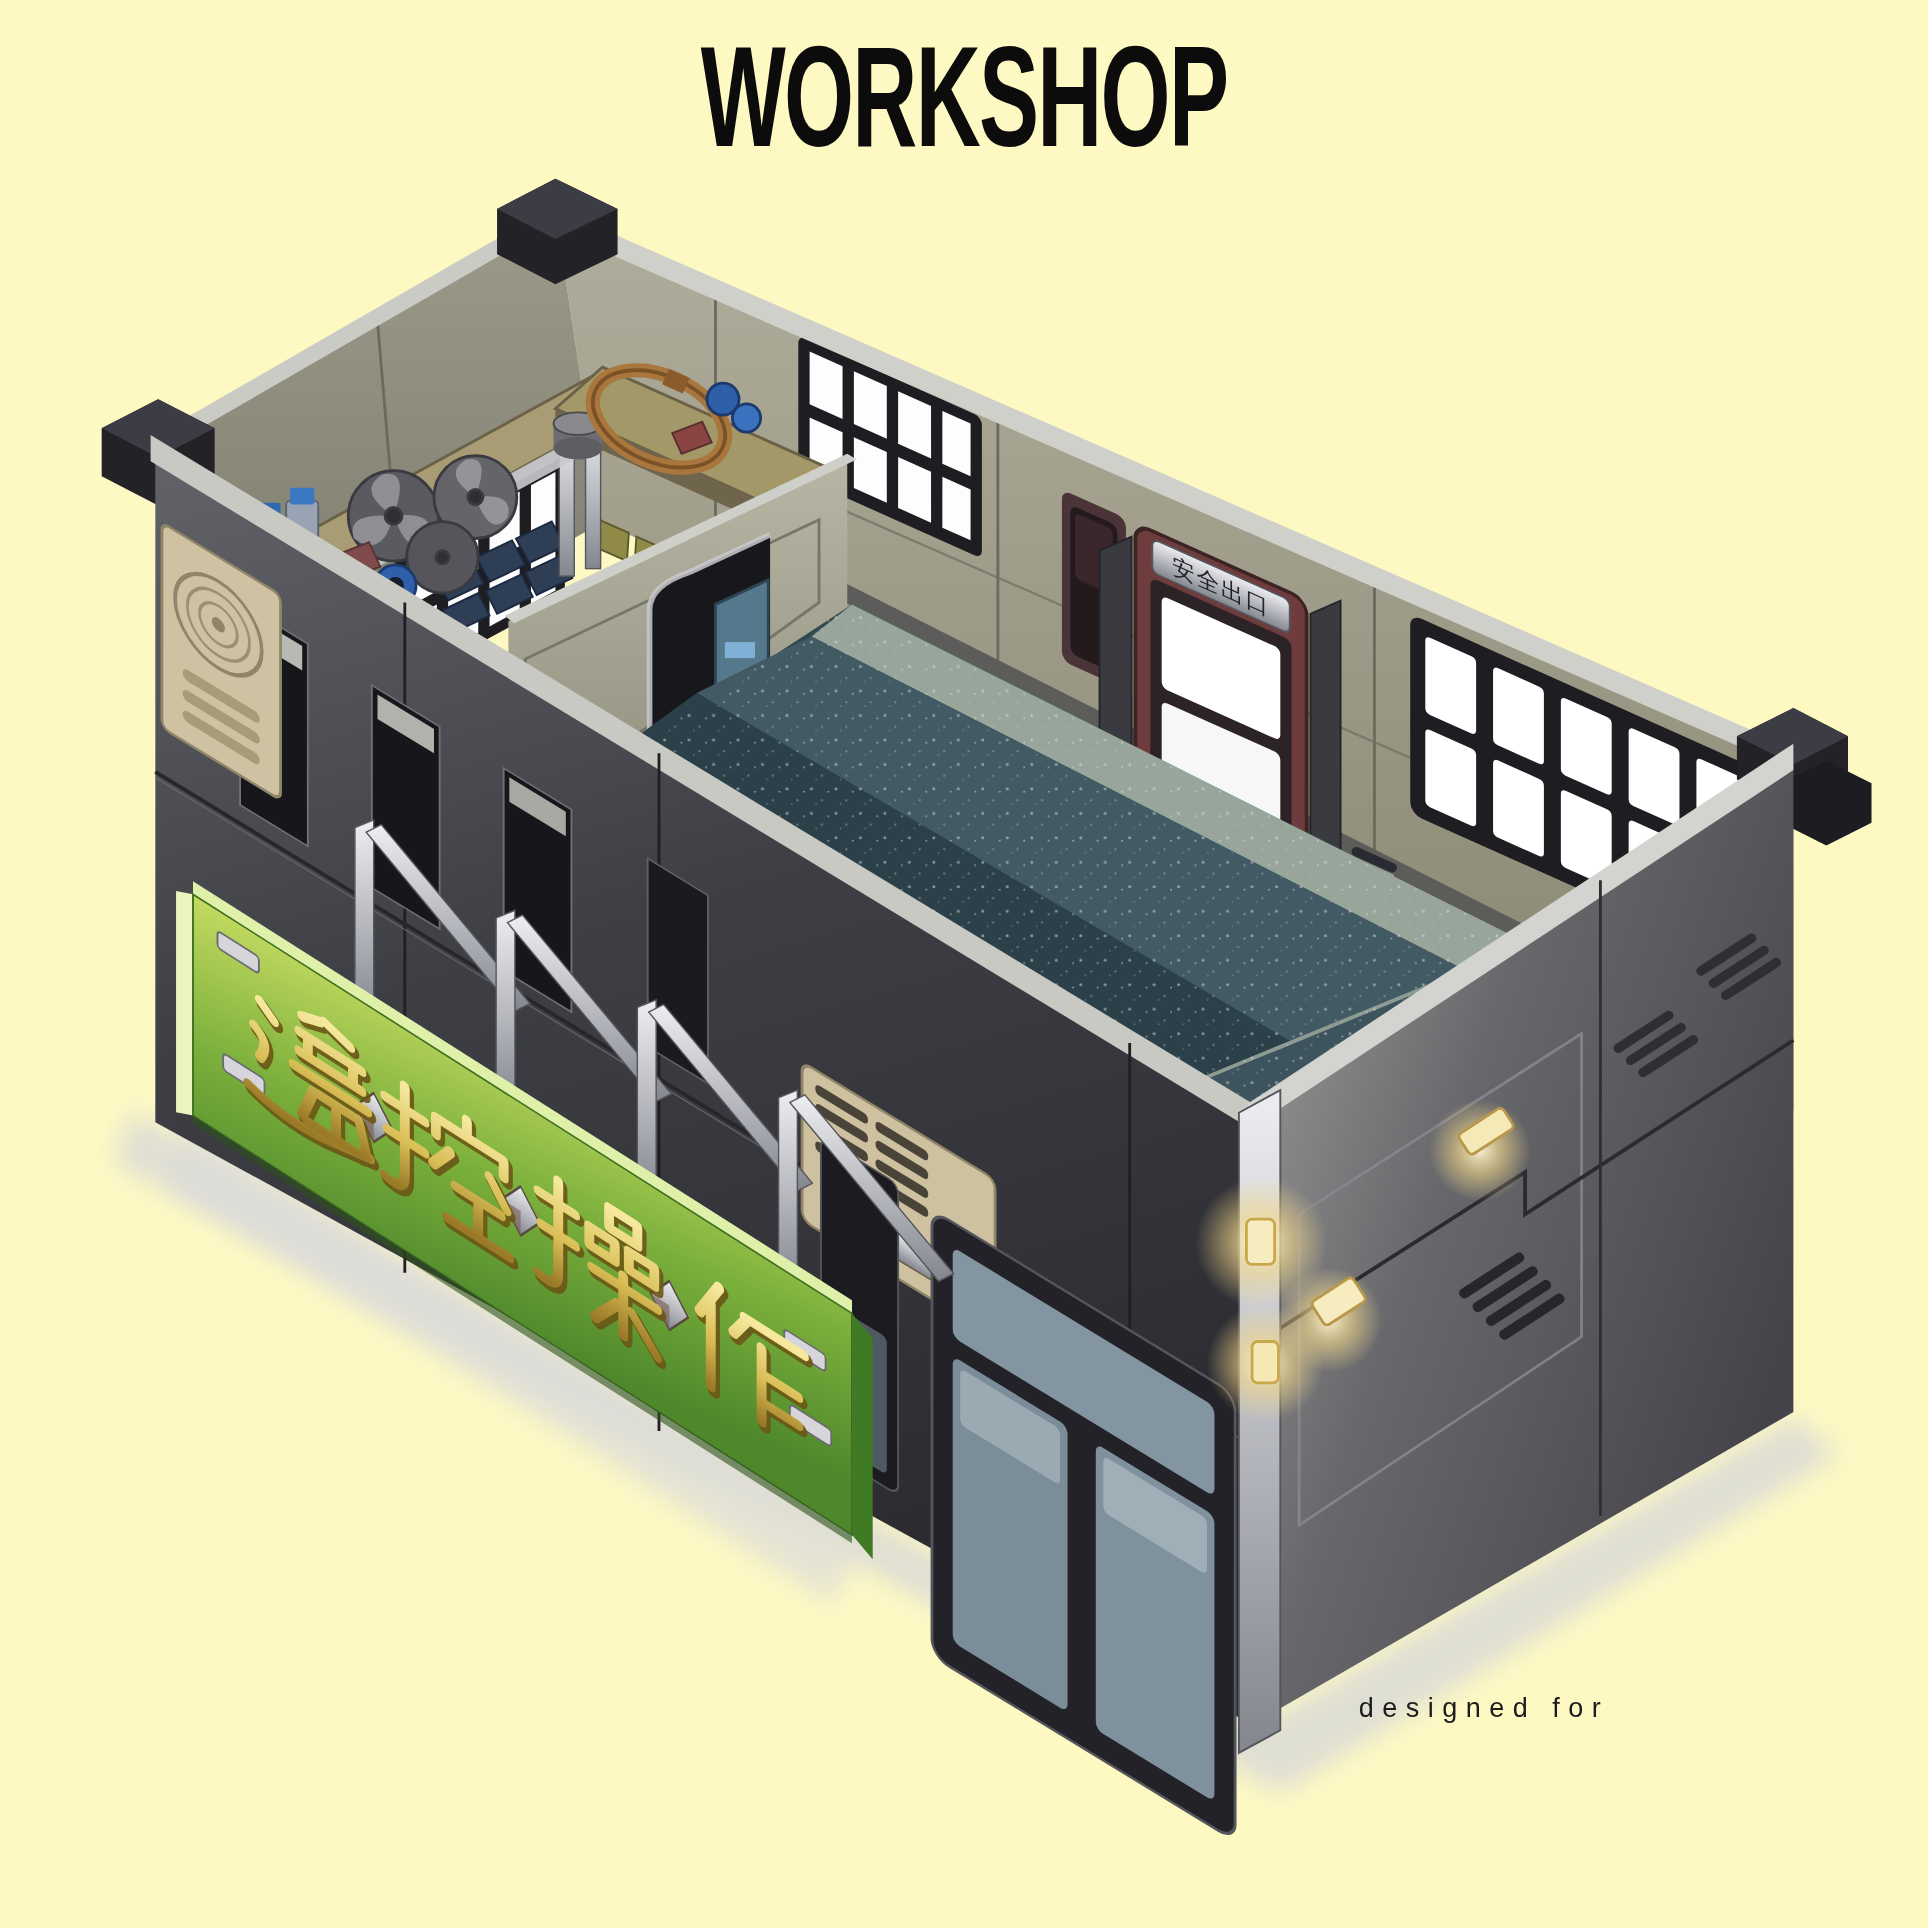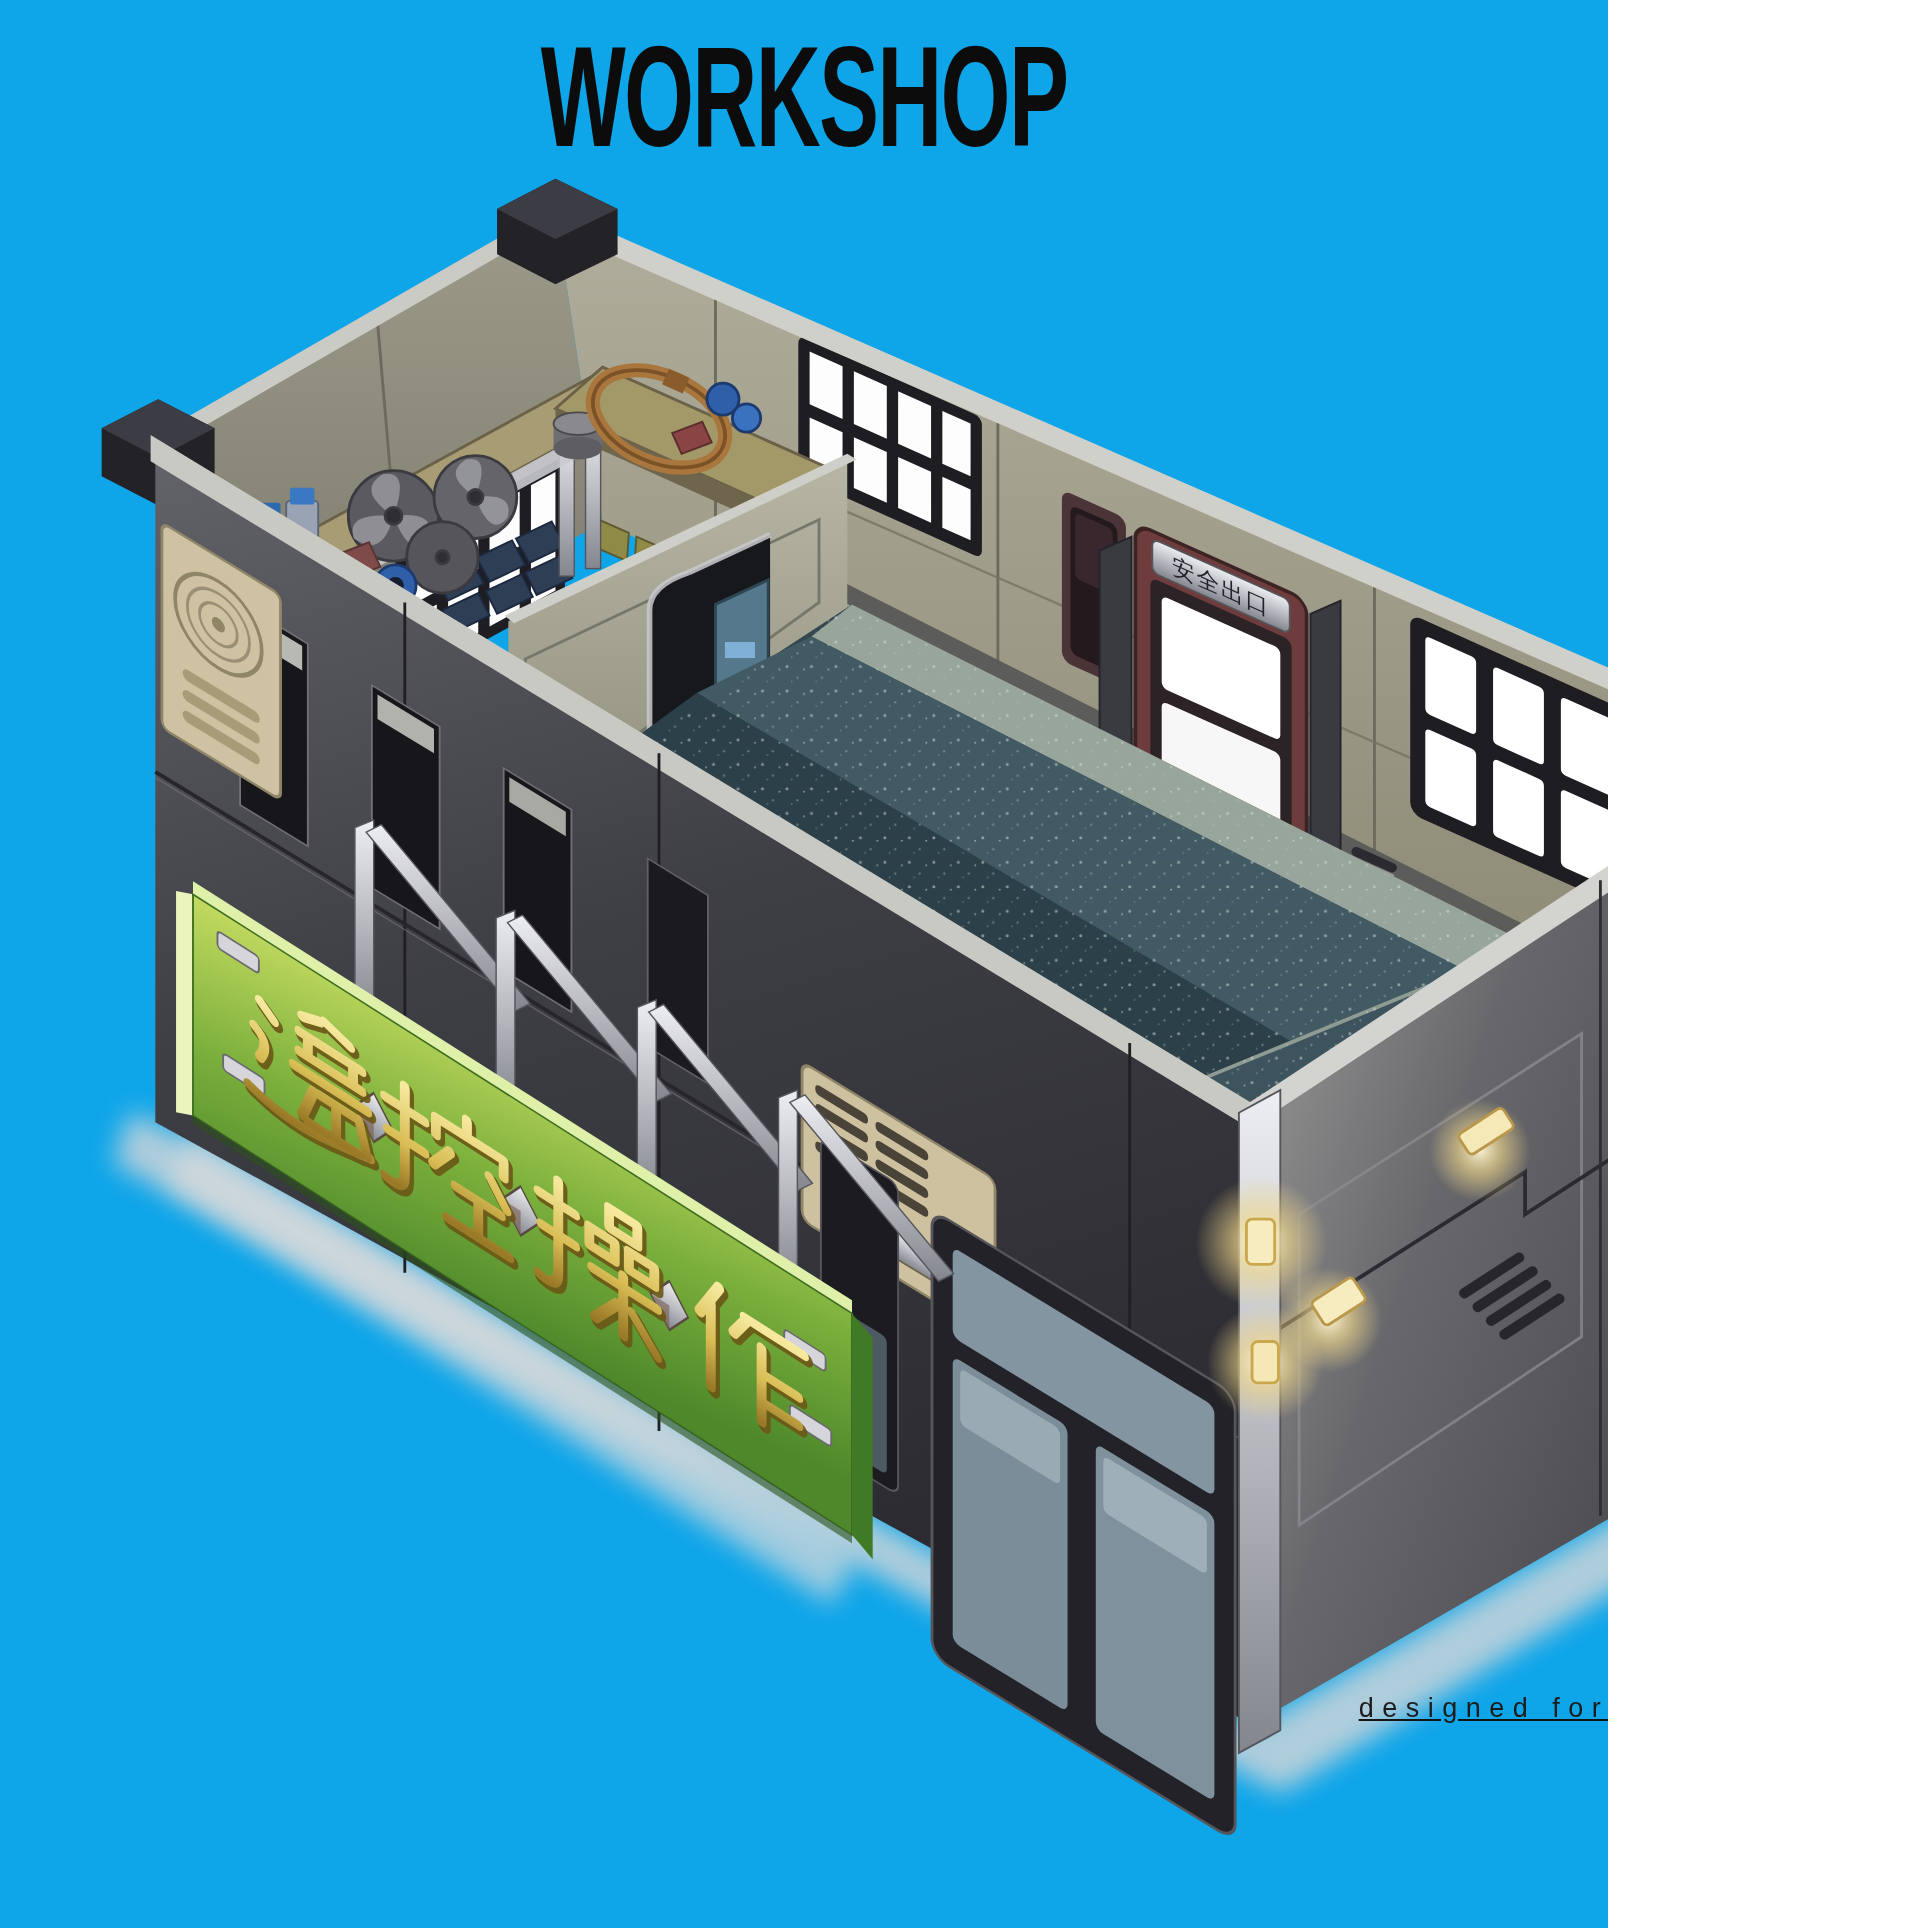--- a/index.html
+++ b/index.html
@@ -1,23 +1,23 @@
 <!DOCTYPE html>
 <html style="font-size:15px"><head>
 <meta charset="utf-8">
 <style>
   html,body{margin:0;padding:0;background:#ffffff;}
-  .stage{position:relative;width:1608px;height:1928px;background:#0ea5e9;overflow:hidden;
+  .stage{position:relative;width:1928px;height:1928px;background:#fef9c3;overflow:hidden;
          font-family:"Liberation Sans",sans-serif;}
   .page-title{position:absolute;top:24.5px;left:50%;margin:0;
       transform:translateX(-50%) scaleX(0.63);transform-origin:center top;
       font-family:"Liberation Sans",sans-serif;font-weight:700;font-size:143px;line-height:1.0;
       letter-spacing:-2.8px;color:#0c0c0c;white-space:nowrap;}
   .scene{position:absolute;left:0;top:0;width:1928px;height:1928px;}
-  .footer{position:absolute;left:1311px;top:1693px;width:556px;text-align:center;color:#141414;text-decoration:underline;}
+  .footer{position:absolute;left:1311px;top:1693px;width:556px;text-align:center;color:#141414;}
   .designed{font-size:27px;letter-spacing:8.5px;font-weight:400;transform:translateX(-105px);
       margin:0 0 7.5px 0;color:#1c1c1c;}
   .brand{font-size:52px;letter-spacing:12.2px;font-weight:400;white-space:nowrap;color:#111;}
   .logo{margin-top:3.8px;font-family:"DejaVu Sans",sans-serif;font-weight:700;font-size:105px;
       line-height:1.05;white-space:nowrap;}
   .logo .dk{color:#15151b;-webkit-text-stroke:1.9px #e9eaec;
       text-shadow:0 0 4.7px rgba(255,255,255,.95),0 0 11.3px rgba(205,212,220,.8);}
   .logo .bl{font-size:122px;vertical-align:-9.4px;
       background:linear-gradient(180deg,#eef7fd 0%,#9ccbea 38%,#4e90c8 68%,#2a6da6 100%);
       -webkit-background-clip:text;background-clip:text;color:transparent;

